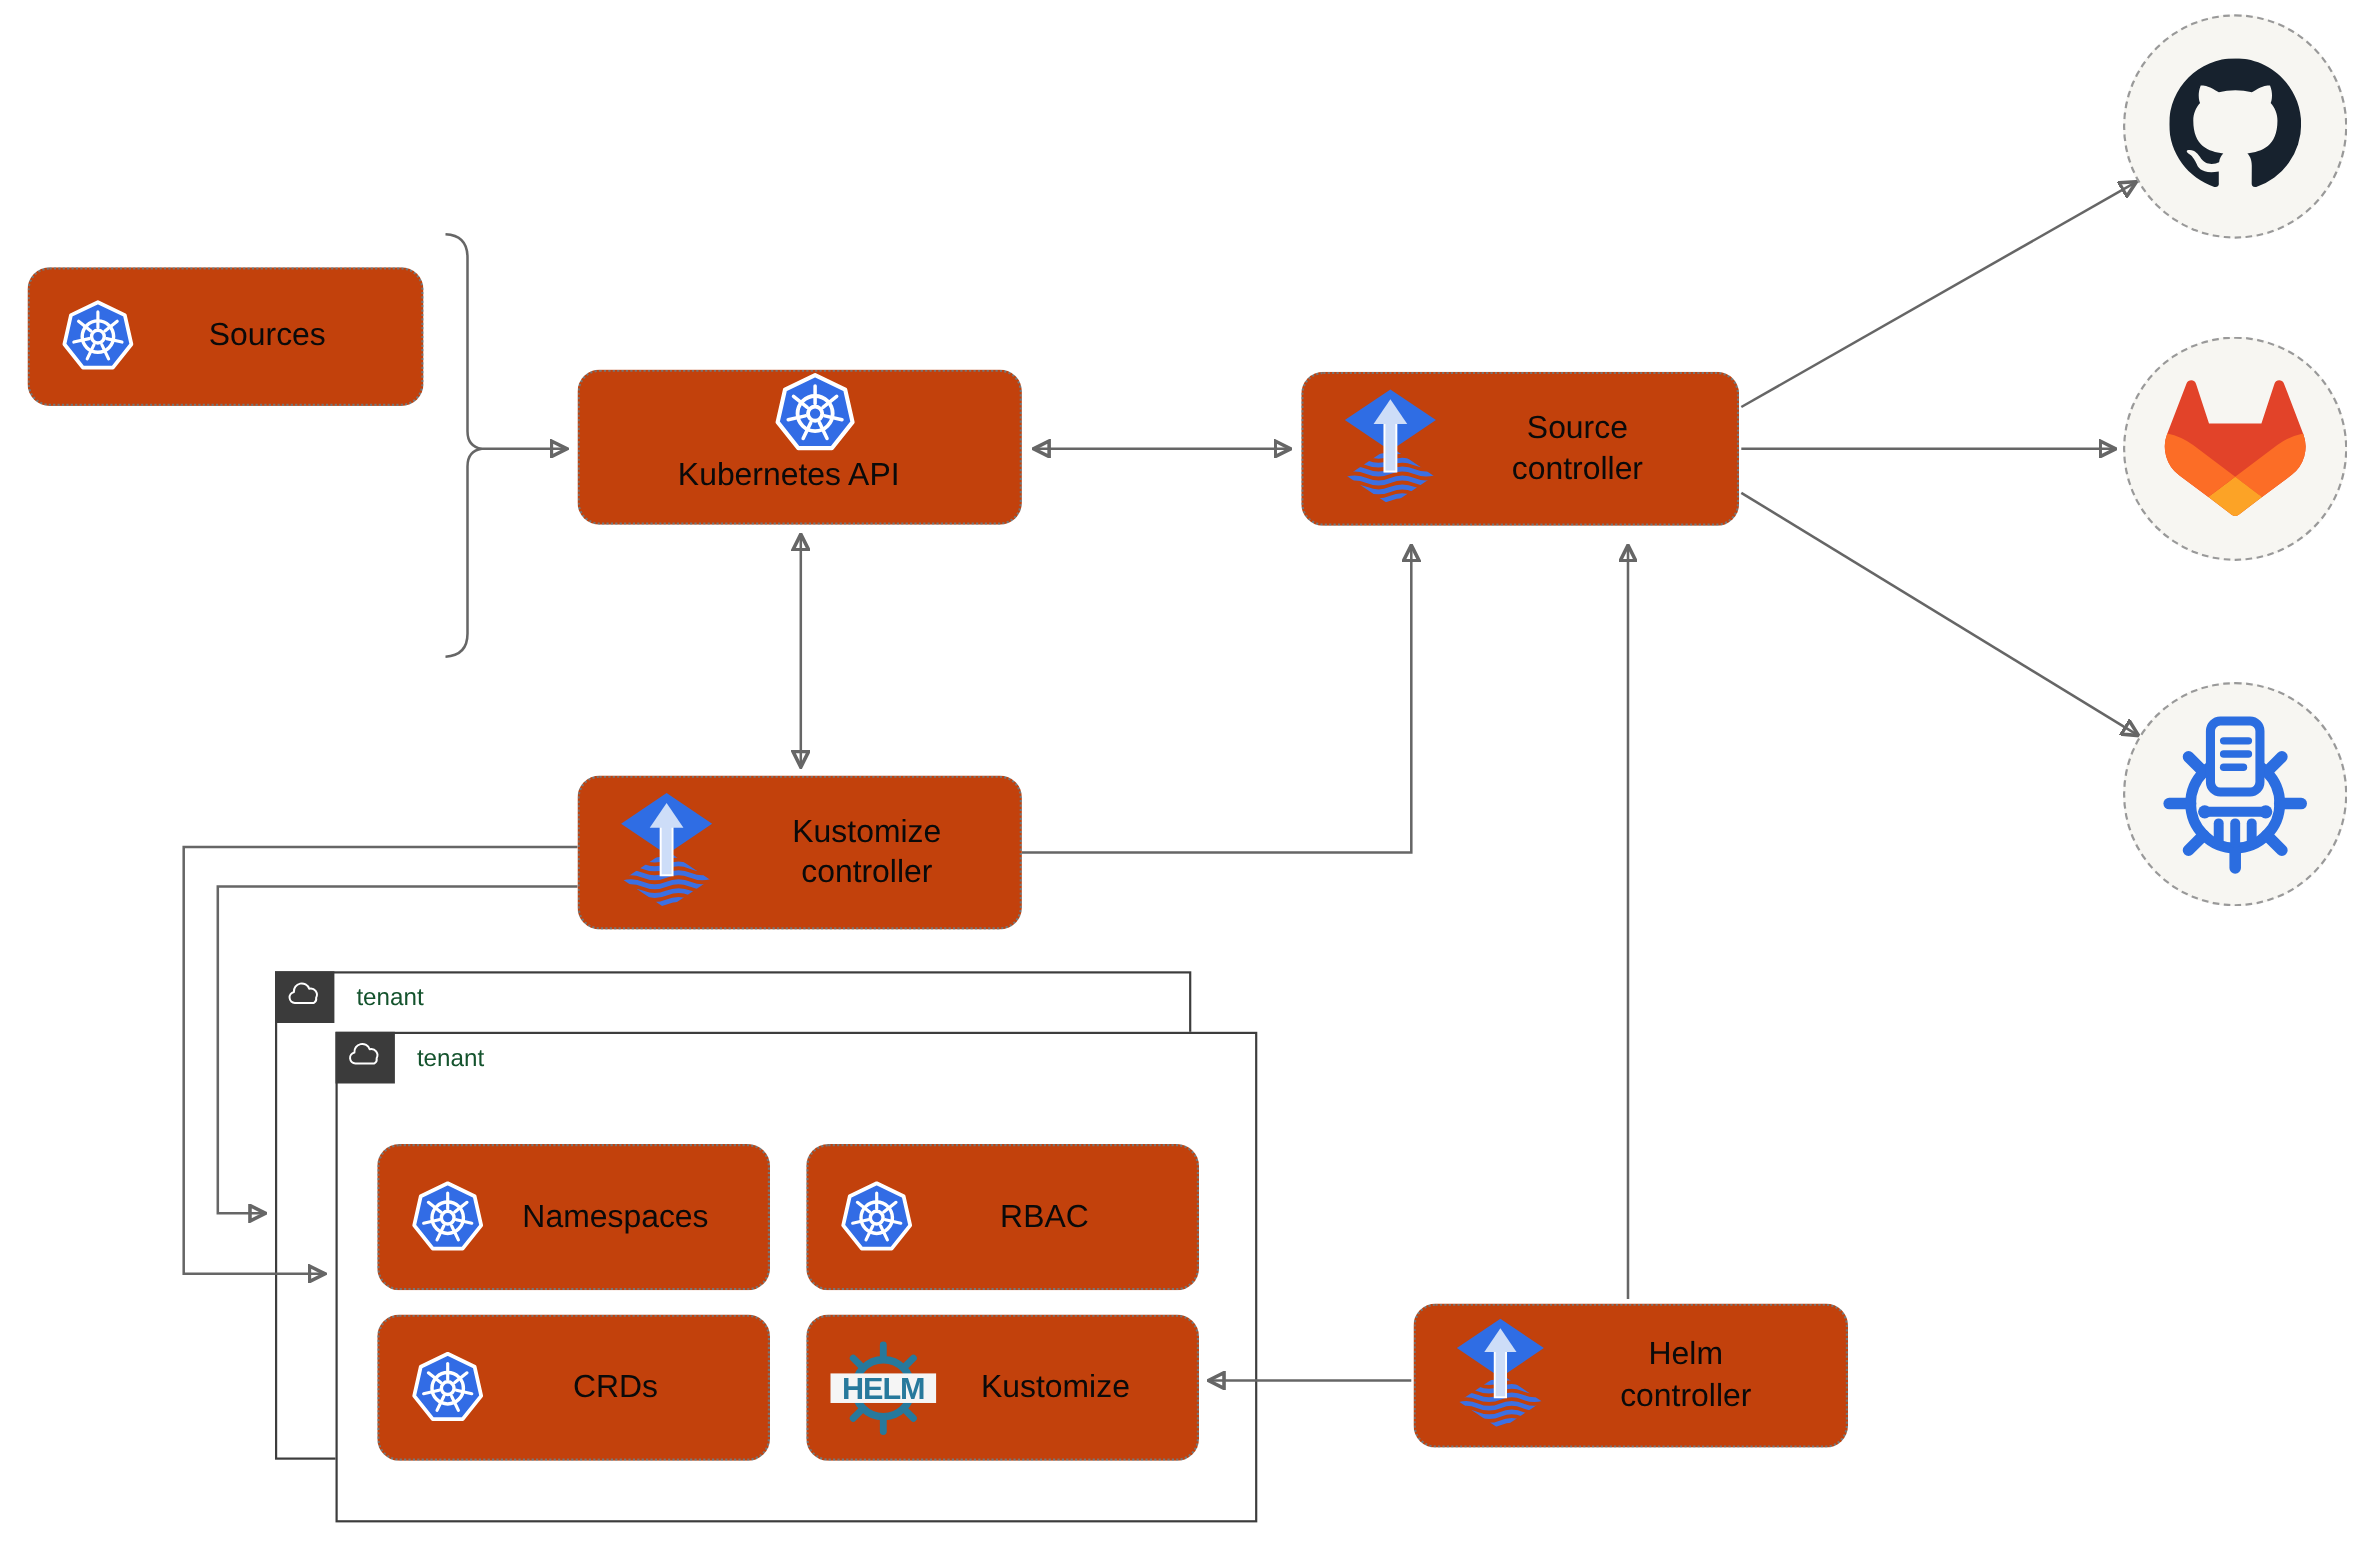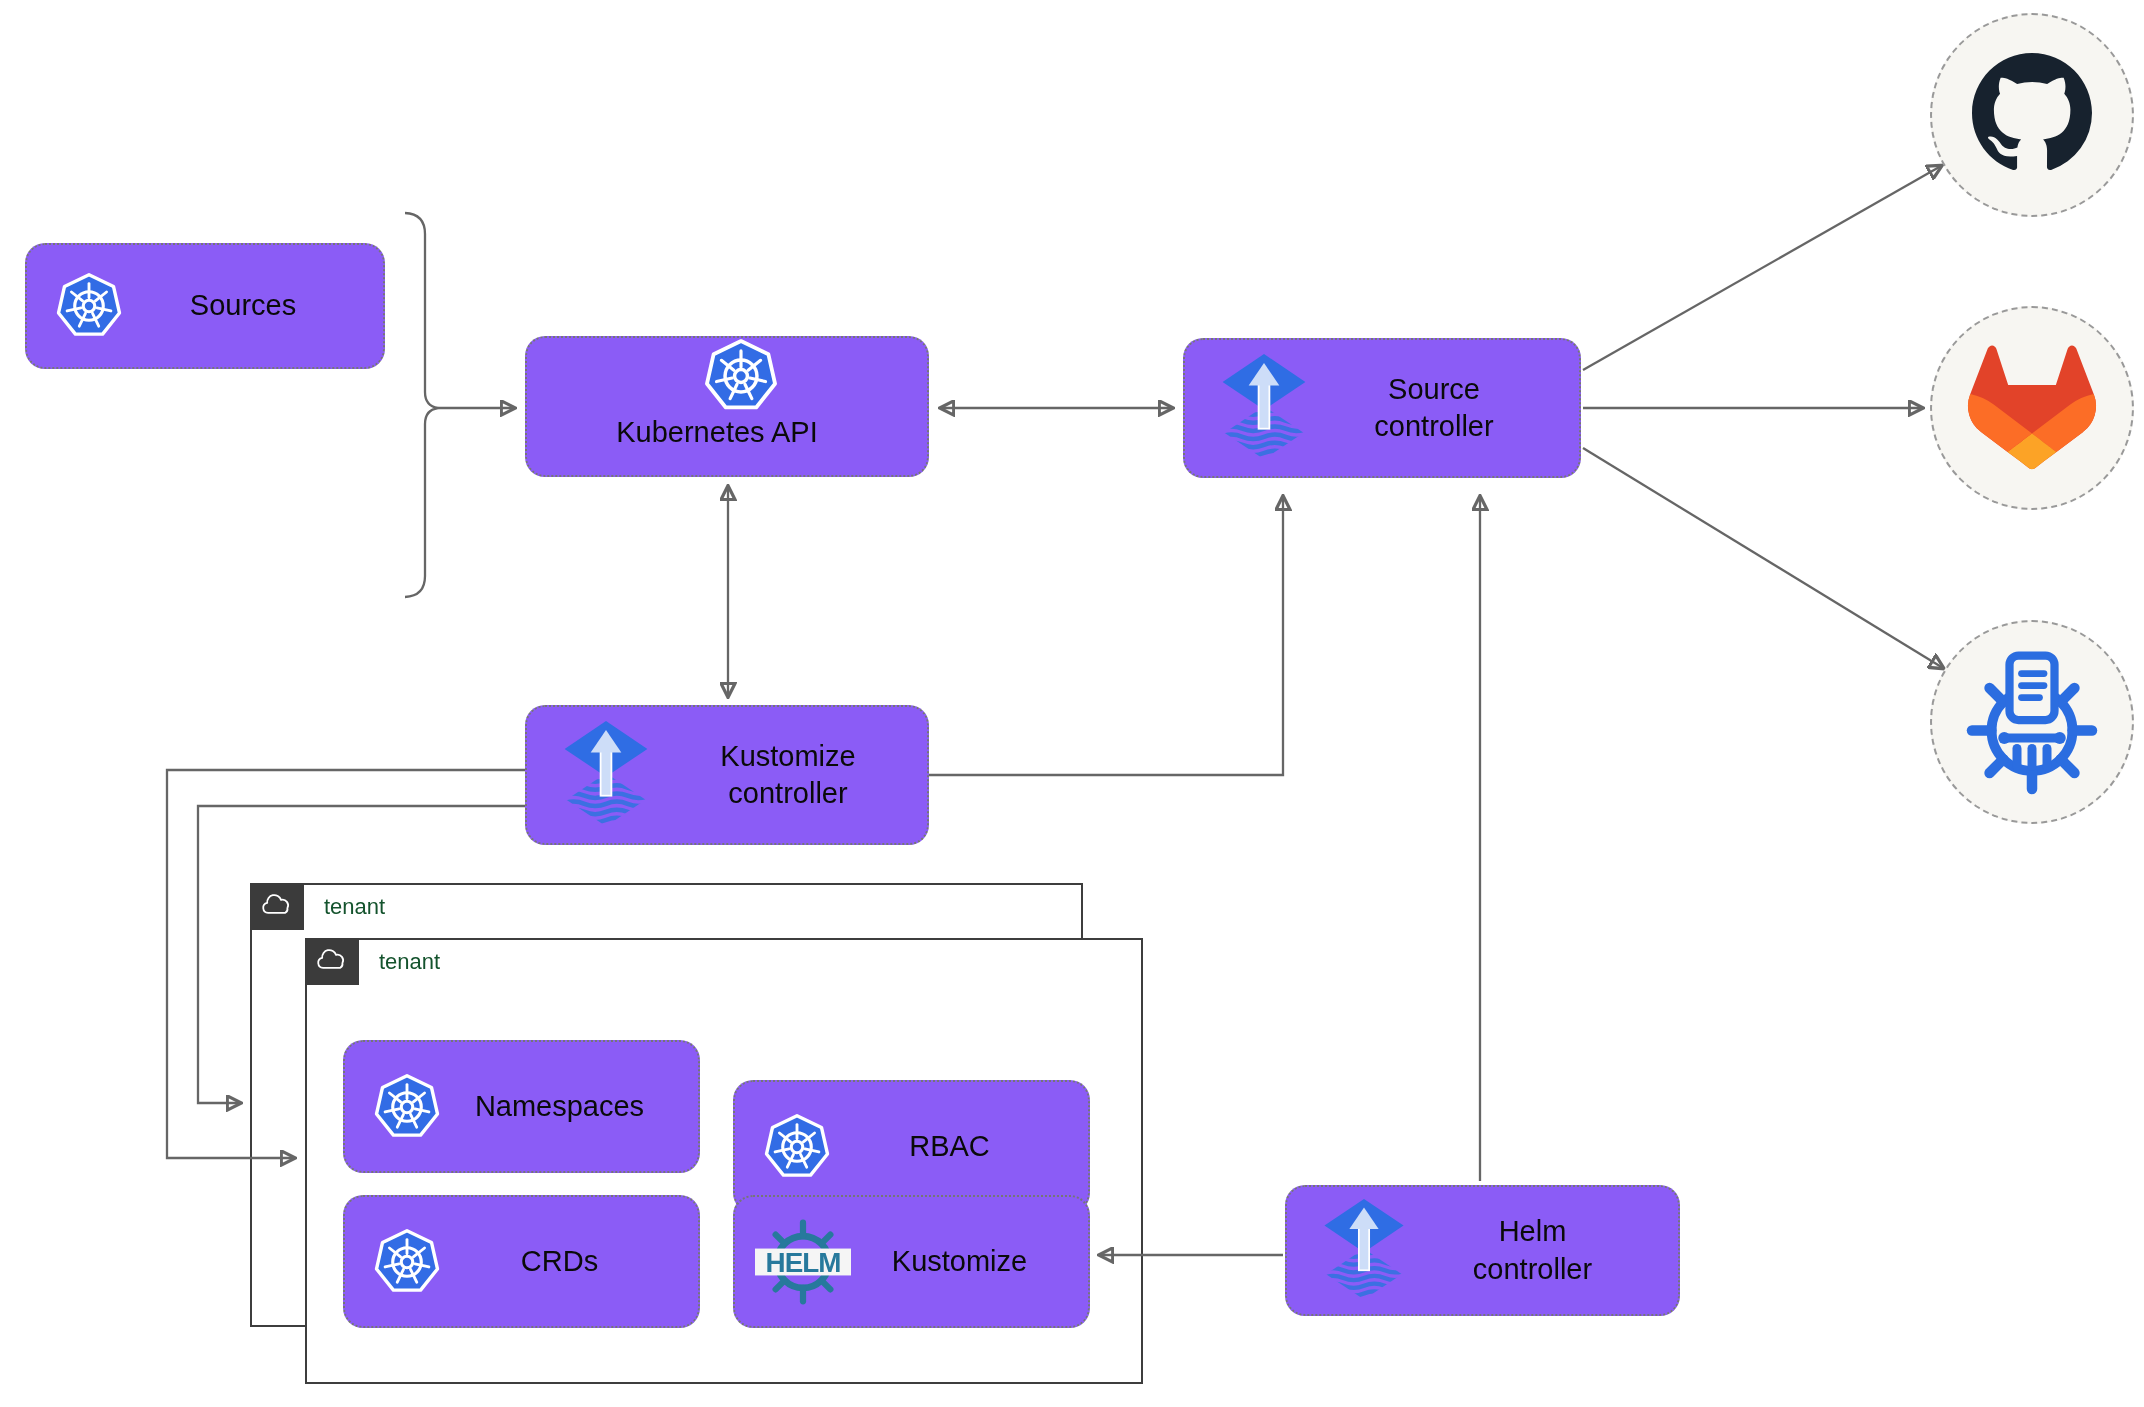--- a/index.html
+++ b/index.html
@@ -1,20 +1,20 @@
 <!DOCTYPE html>
 <html><head>
 <meta charset="utf-8">
 <style>
   html,body{margin:0;padding:0;background:#ffffff;}
   .canvas{position:relative;width:2144px;height:1407px;background:#ffffff;
           font-family:"Liberation Sans",sans-serif;overflow:hidden;}
 
   
-  .node{position:absolute;background:#8b5cf6;border:2px dotted #767676;border-radius:20px;
+  .node{position:absolute;background:#c2410c;border:2px dotted #767676;border-radius:20px;
         display:flex;align-items:center;box-sizing:border-box;}
   .node .nicon{flex:0 0 auto;margin-left:28px;display:flex;align-items:center;}
   .node .label{flex:1 1 auto;text-align:center;font-size:29px;color:#0a0a0a;
                line-height:1.28;white-space:pre-line;padding-right:20px;}
 
   
   .tenant{position:absolute;background:#ffffff;border:2.5px solid #3d3d3d;box-sizing:border-box;}
   .tenant .badge{position:absolute;left:-2.5px;top:-2.5px;width:54px;height:47px;background:#3b3b3b;
                  display:flex;align-items:center;justify-content:center;}
   .tenant .tlabel{position:absolute;left:72px;top:9px;font-size:22px;color:#14532d;}
@@ -206,21 +206,21 @@
 
   <div class="node" style="left:343px;top:1040px;width:357px;height:133px;">
     <span class="nicon">
       <svg width="68" height="68">
           <use href="#sym-k8s"></use>
         </svg>
     </span>
     <div class="label">Namespaces</div>
   </div>
 
-  <div class="node" style="left:733px;top:1080px;width:357px;height:133px;align-items:center;">
+  <div class="node" style="left:733px;top:1040px;width:357px;height:133px;align-items:center;">
     <span class="nicon">
       <svg width="68" height="68">
           <use href="#sym-k8s"></use>
         </svg>
     </span>
     <div class="label">RBAC</div>
   </div>
 
   <div class="node" style="left:343px;top:1195px;width:357px;height:133px;">
     <span class="nicon">

